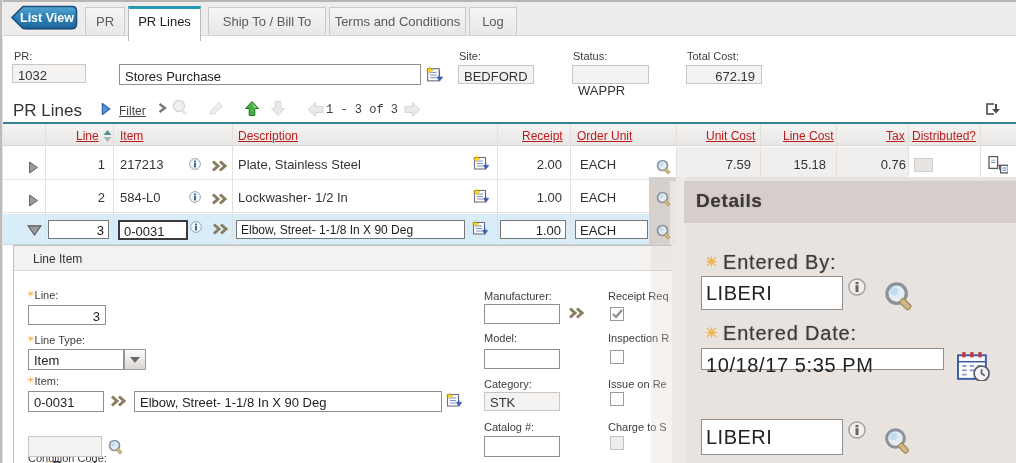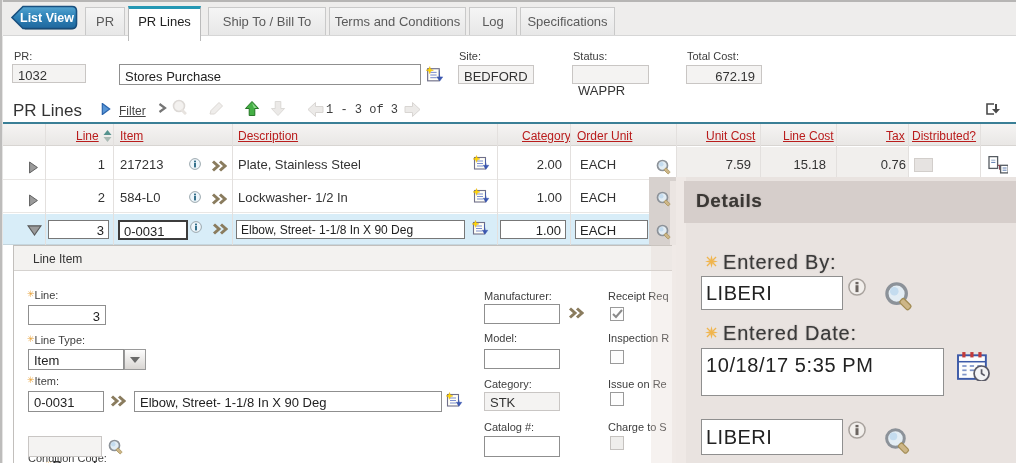--- a/index.html
+++ b/index.html
@@ -119,21 +119,20 @@
     <div class="abs" style="left:2px;top:0;width:1px;height:463px;background:#e5e4e3"></div>
 
 <div class="abs" style="left:2px;top:2px;width:1014px;height:34px;background:#eeedec;"></div>
 <div class="abs" style="left:3px;top:35px;width:1013px;height:1px;background:#d6d6d6"></div>
 
 <div class="tab" style="left:85px;width:40px;">PR</div>
 <div class="abs" style="left:128px;top:6px;width:73px;height:35px;background:#fff;border:1px solid #bbb;border-bottom:none;border-top:3px solid #2598b4;color:#222;font-size:13px;text-align:center;line-height:26px;">PR Lines</div>
 <div class="tab" style="left:208px;width:118px;">Ship To / Bill To</div>
 <div class="tab" style="left:329px;width:137px;">Terms and Conditions</div>
 <div class="tab" style="left:469px;width:48px;">Log</div>
-<div class="tab" style="left:520px;width:95px;">Specifications</div>
 
 <svg class="abs" style="left:9px;top:4px" width="72" height="29" viewBox="0 0 72 29">
   <defs>
         <linearGradient id="lvg" x1="0" y1="0" x2="0" y2="1">
     <stop offset="0" stop-color="#55a5d2"></stop>
           <stop offset="0.45" stop-color="#2e83b8"></stop>
           <stop offset="1" stop-color="#20689e"></stop>
   </linearGradient>
       </defs>
   <path d="M14 2.5 L63 2.5 Q67.5 2.5 67.5 7 L67.5 20 Q67.5 24.5 63 24.5 L14 24.5 L3 13.5 Z" fill="url(#lvg)" stroke="#19507f" stroke-width="1.6"></path>
@@ -188,21 +187,21 @@
 <div class="abs" style="left:3px;top:122px;width:1013px;height:2px;background:#3a7f96"></div>
 
 <div class="abs" style="left:3px;top:124px;width:1013px;height:22px;background:linear-gradient(#f5f4f3,#e9e7e5);border-bottom:1px solid #d8d5d2;"></div>
 <div class="hdrcell" style="left:76px;top:129px;">Line</div>
 <svg class="abs" style="left:103px;top:130px" width="9" height="12" viewBox="0 0 9 12">
   <path d="M4.5 0 L8.5 5 L0.5 5 Z" fill="#55938e"></path>
       <path d="M0.5 7 L8.5 7 L4.5 12 Z" fill="#a9bab4"></path>
 </svg>
 <div class="hdrcell" style="left:120px;top:129px;">Item</div>
 <div class="hdrcell" style="left:238px;top:129px;">Description</div>
-<div class="hdrcell" style="left:522px;top:129px;">Category</div>
+<div class="hdrcell" style="left:522px;top:129px;">Receipt</div>
 <div class="hdrcell" style="left:577px;top:129px;">Order Unit</div>
 <div class="hdrcell" style="left:706px;top:129px;">Unit Cost</div>
 <div class="hdrcell" style="left:783px;top:129px;">Line Cost</div>
 <div class="hdrcell" style="left:886px;top:129px;text-align:right;">Tax</div>
 <div class="hdrcell" style="left:912px;top:129px;">Distributed?</div>
 
 <div class="abs" style="left:3px;top:147px;width:1013px;height:33px;background:#fff;border-bottom:1px solid #e9e7e5"></div>
 <div class="abs" style="left:3px;top:181px;width:1013px;height:32px;background:#fff;border-bottom:1px solid #e9e7e5"></div>
 <div class="abs" style="left:3px;top:214px;width:1013px;height:31px;background:#d8edf8;border-bottom:1px solid #c5d6de"></div>
 
@@ -361,21 +360,21 @@
       <use href="#infogray"></use>
     </svg>
 <svg class="abs" style="z-index:6;left:884px;top:281px" width="33" height="33" viewBox="0 0 17 17">
       <use href="#mag"></use>
     </svg>
 
 <svg class="abs" style="z-index:6;left:705px;top:326px" width="13" height="13" viewBox="0 0 10 10">
       <use href="#starlet"></use>
     </svg>
 <div class="abs" style="text-shadow:0 0 1.3px rgba(70,64,60,0.55);z-index:6;left:723px;top:322px;font-size:20px;letter-spacing:0.8px;color:#3a3a3a;">Entered Date:</div>
-<div class="abs" style="z-index:6;left:701px;top:348px;width:243px;height:48px;background:#fff;border:1px solid #8f8f8f;font-size:20px;letter-spacing:0.6px;color:#222;padding:5px 0 0 4px;">10/18/17 5:35 PM</div>
+<div class="abs" style="z-index:6;left:701px;top:348px;width:243px;height:22px;background:#fff;border:1px solid #8f8f8f;font-size:20px;letter-spacing:0.6px;color:#222;padding:5px 0 0 4px;">10/18/17 5:35 PM</div>
 <svg class="abs" style="z-index:6;left:953px;top:351px" width="40" height="30" viewBox="0 0 30 28">
       <use href="#calclock"></use>
     </svg>
 
 <div class="abs" style="z-index:6;left:701px;top:419px;width:142px;height:36px;background:#fff;border:1px solid #8f8f8f;font-size:20px;letter-spacing:0.5px;color:#222;padding:6px 0 0 4px;">LIBERI</div>
 <svg class="abs" style="z-index:6;left:848px;top:421px" width="18" height="18" viewBox="0 0 12 12">
       <use href="#infogray"></use>
     </svg>
 <svg class="abs" style="z-index:6;left:884px;top:427px" width="30" height="30" viewBox="0 0 17 17">
       <use href="#mag"></use>

